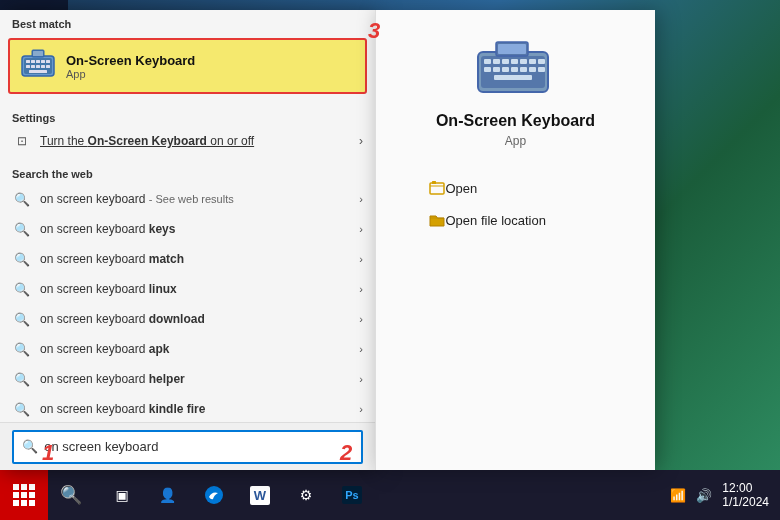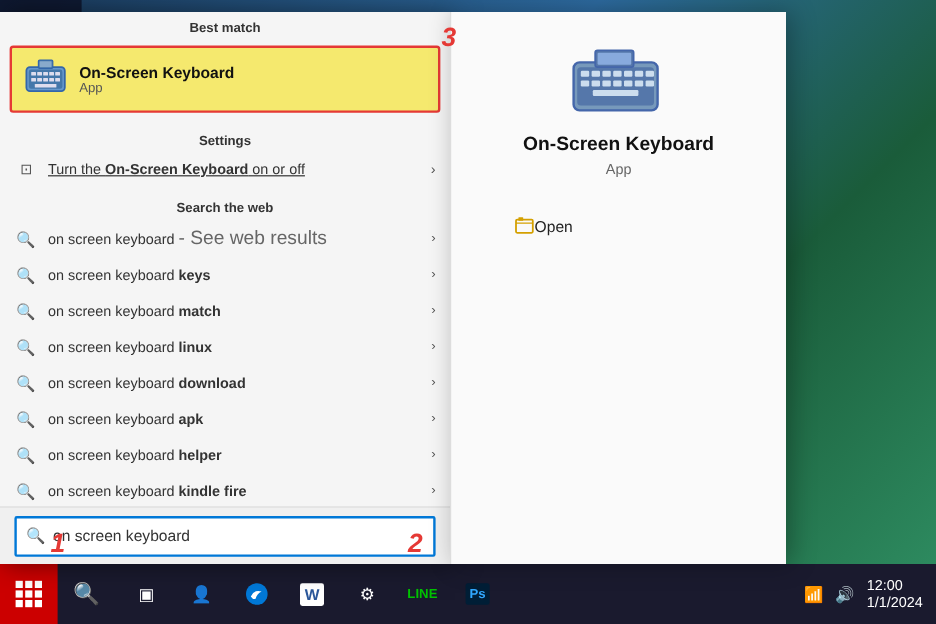--- a/index.html
+++ b/index.html
@@ -122,21 +122,20 @@
       overflow: hidden;
       background: #f5f5f5;
     }
 
     
     .section-label {
       font-size: 11px;
       color: #333;
       padding: 8px 12px 4px;
       font-weight: 600;
-      text-align: center;
     }
 
     .best-match-item {
       margin: 4px 8px;
       background: #f5e96e;
       border: 2px solid #e53935;
       border-radius: 3px;
       padding: 8px 10px;
       display: flex;
       align-items: center;
@@ -224,21 +223,21 @@
       flex-shrink: 0;
     }
 
     .web-text {
       font-size: 12px;
       color: #333;
       flex: 1;
     }
 
     .web-see-results {
-      font-size: 16px;
+      font-size: 11px;
       color: #666;
     }
 
     .web-arrow {
       color: #555;
       font-size: 11px;
     }
 
     
     .search-bar-area {
@@ -585,20 +584,29 @@
         <svg width="16" height="16" viewBox="0 0 16 16">
           <rect x="1" y="3" width="14" height="11" rx="1" fill="none" stroke="#d4a000" stroke-width="1.5"></rect>
           <path d="M1 6h14" stroke="#d4a000" stroke-width="1"></path>
           <rect x="3" y="1" width="4" height="3" rx="0.5" fill="#d4a000"></rect>
         </svg>
       </div>
       <div class="context-item-label">Open</div>
     </div>
 
 
+    <div class="context-item">
+      <div class="context-item-icon">
+        <svg width="16" height="16" viewBox="0 0 16 16">
+          <path d="M1 4h6l1.5 2H15v8H1z" fill="#d4a000" stroke="#b38000" stroke-width="1"></path>
+          <path d="M1 6h14" stroke="#b38000" stroke-width="0.5"></path>
+        </svg>
+      </div>
+      <div class="context-item-label">Open file location</div>
+    </div>
 
 
   </div>
 </div>
 
 <div class="taskbar">
   <div class="taskbar-start">
     <div class="taskbar-start-grid">
       <span></span>
         <span></span>
@@ -627,23 +635,20 @@
         <path d="M5 12 Q8 6 14 8 Q10 10 9 14 Q7 15 5 12Z" fill="white"></path>
       </svg>
     </div>
     <div class="taskbar-icon">
       <span style="color:#2b579a;background:white;padding:2px 4px;font-weight:bold;font-size:13px;border-radius:2px;">W</span>
     </div>
     <div class="taskbar-icon">
       <span>⚙</span>
     </div>
     <div class="taskbar-icon">
-      <span style="color:#00c300;font-size:11px;font-weight:bold;">LINE</span>
-    </div>
-    <div class="taskbar-icon">
       <span style="background:#001e36;color:#31a8ff;font-size:11px;font-weight:bold;padding:3px 3px;border-radius:2px;">Ps</span>
     </div>
   </div>
   <div class="taskbar-tray">
     <span class="tray-icon">📶</span>
     <span class="tray-icon">🔊</span>
     <span class="tray-icon" style="font-size:12px;">12:00<br>1/1/2024</span>
   </div>
 </div>
 

